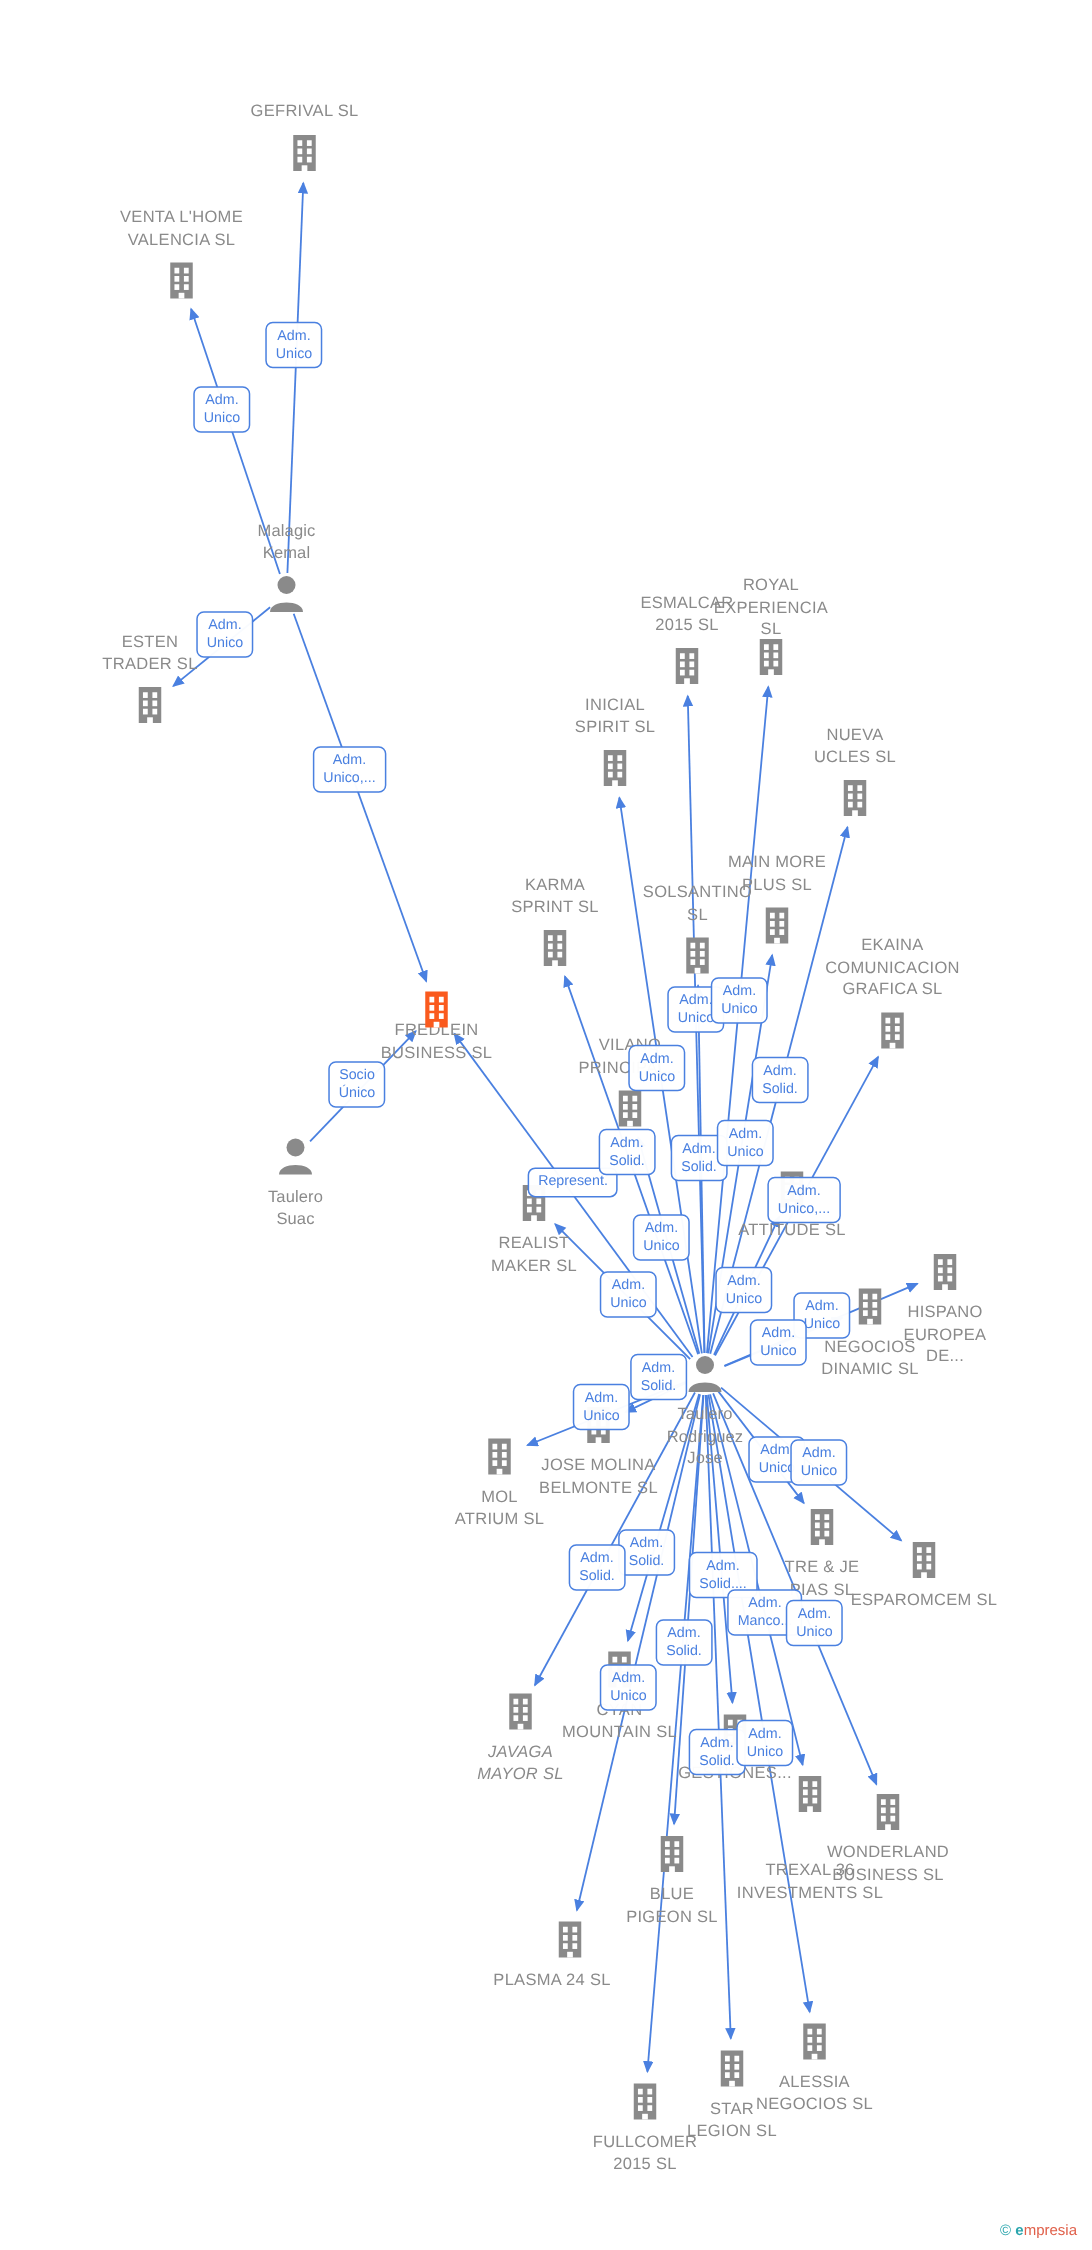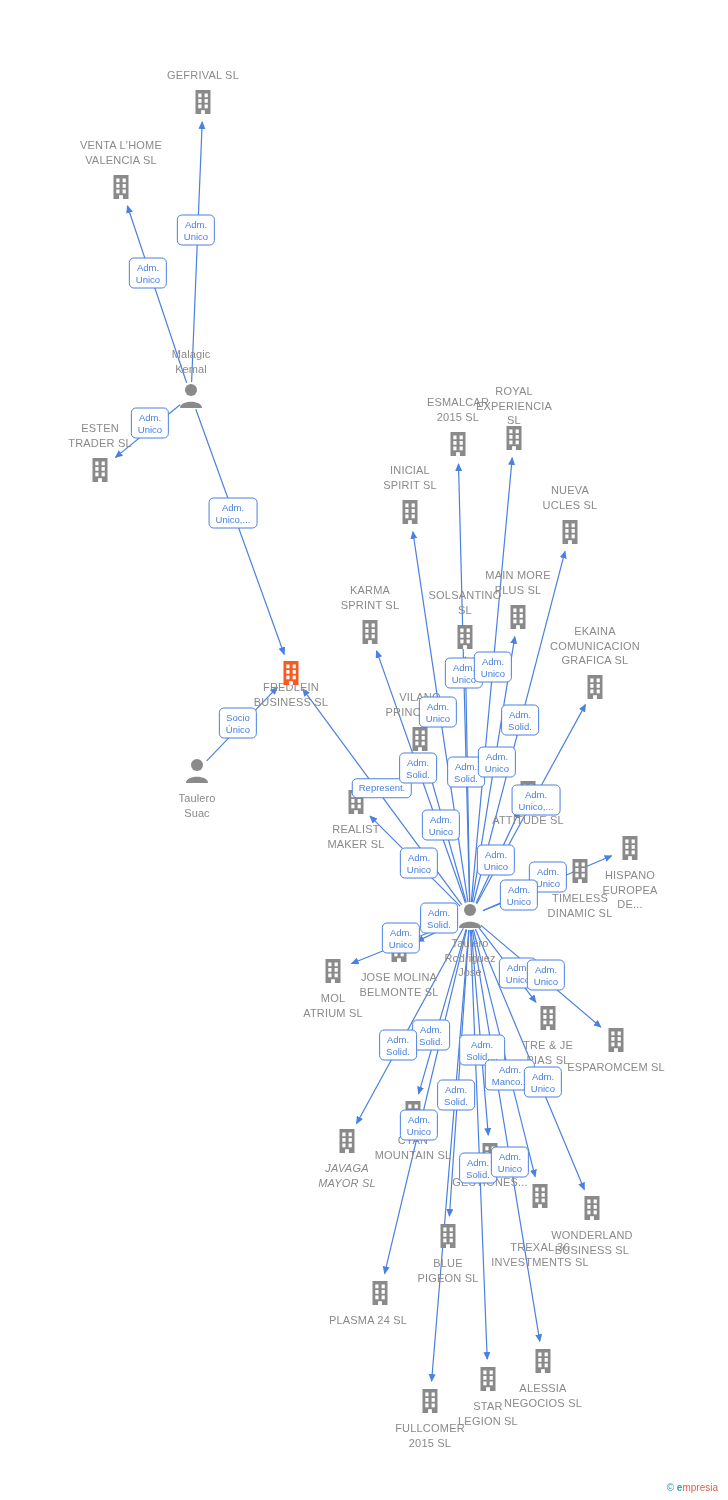--- a/index.html
+++ b/index.html
@@ -268,21 +268,21 @@
       <div class="node-icon" style="left: 580px; top: 871px;"><svg width="30" height="30" viewBox="0 0 30 30">
           <rect x="7.5" y="3" width="15" height="24" fill="#8a8a8a"></rect>
           <rect x="10.3" y="6.5" width="3.2" height="3.8" fill="#fff"></rect>
           <rect x="16.6" y="6.5" width="3.2" height="3.8" fill="#fff"></rect>
           <rect x="10.3" y="12" width="3.2" height="3.8" fill="#fff"></rect>
           <rect x="16.6" y="12" width="3.2" height="3.8" fill="#fff"></rect>
           <rect x="10.3" y="17.5" width="3.2" height="3.8" fill="#fff"></rect>
           <rect x="16.6" y="17.5" width="3.2" height="3.8" fill="#fff"></rect>
           <rect x="13.1" y="23.2" width="3.8" height="3.8" fill="#fff"></rect>
         </svg></div>
-      <div class="node-label" style="color: rgb(138, 138, 138); left: 580px; top: 891px; transform: translate(-50%, 0px);">TIMELESS
+      <div class="node-label" style="color: rgb(138, 138, 138); left: 580px; top: 891px; transform: translate(-50%, 0px);">NEGOCIOS
 DINAMIC SL</div>
       <div class="node-icon" style="left: 470px; top: 916px;"><svg width="32" height="32" viewBox="0 0 32 32">
           <circle cx="16" cy="10" r="6" fill="#8a8a8a"></circle>
           <path d="M5 28 C5 19.6 27 19.6 27 28 Z" fill="#8a8a8a"></path>
         </svg></div>
       <div class="node-label person" style="color: rgb(138, 138, 138); left: 470px; top: 936px; transform: translate(-50%, 0px);">Taulero
 Rodriguez
 Jose</div>
       <div class="node-icon" style="left: 399px; top: 950px;"><svg width="30" height="30" viewBox="0 0 30 30">
           <rect x="7.5" y="3" width="15" height="24" fill="#8a8a8a"></rect>

